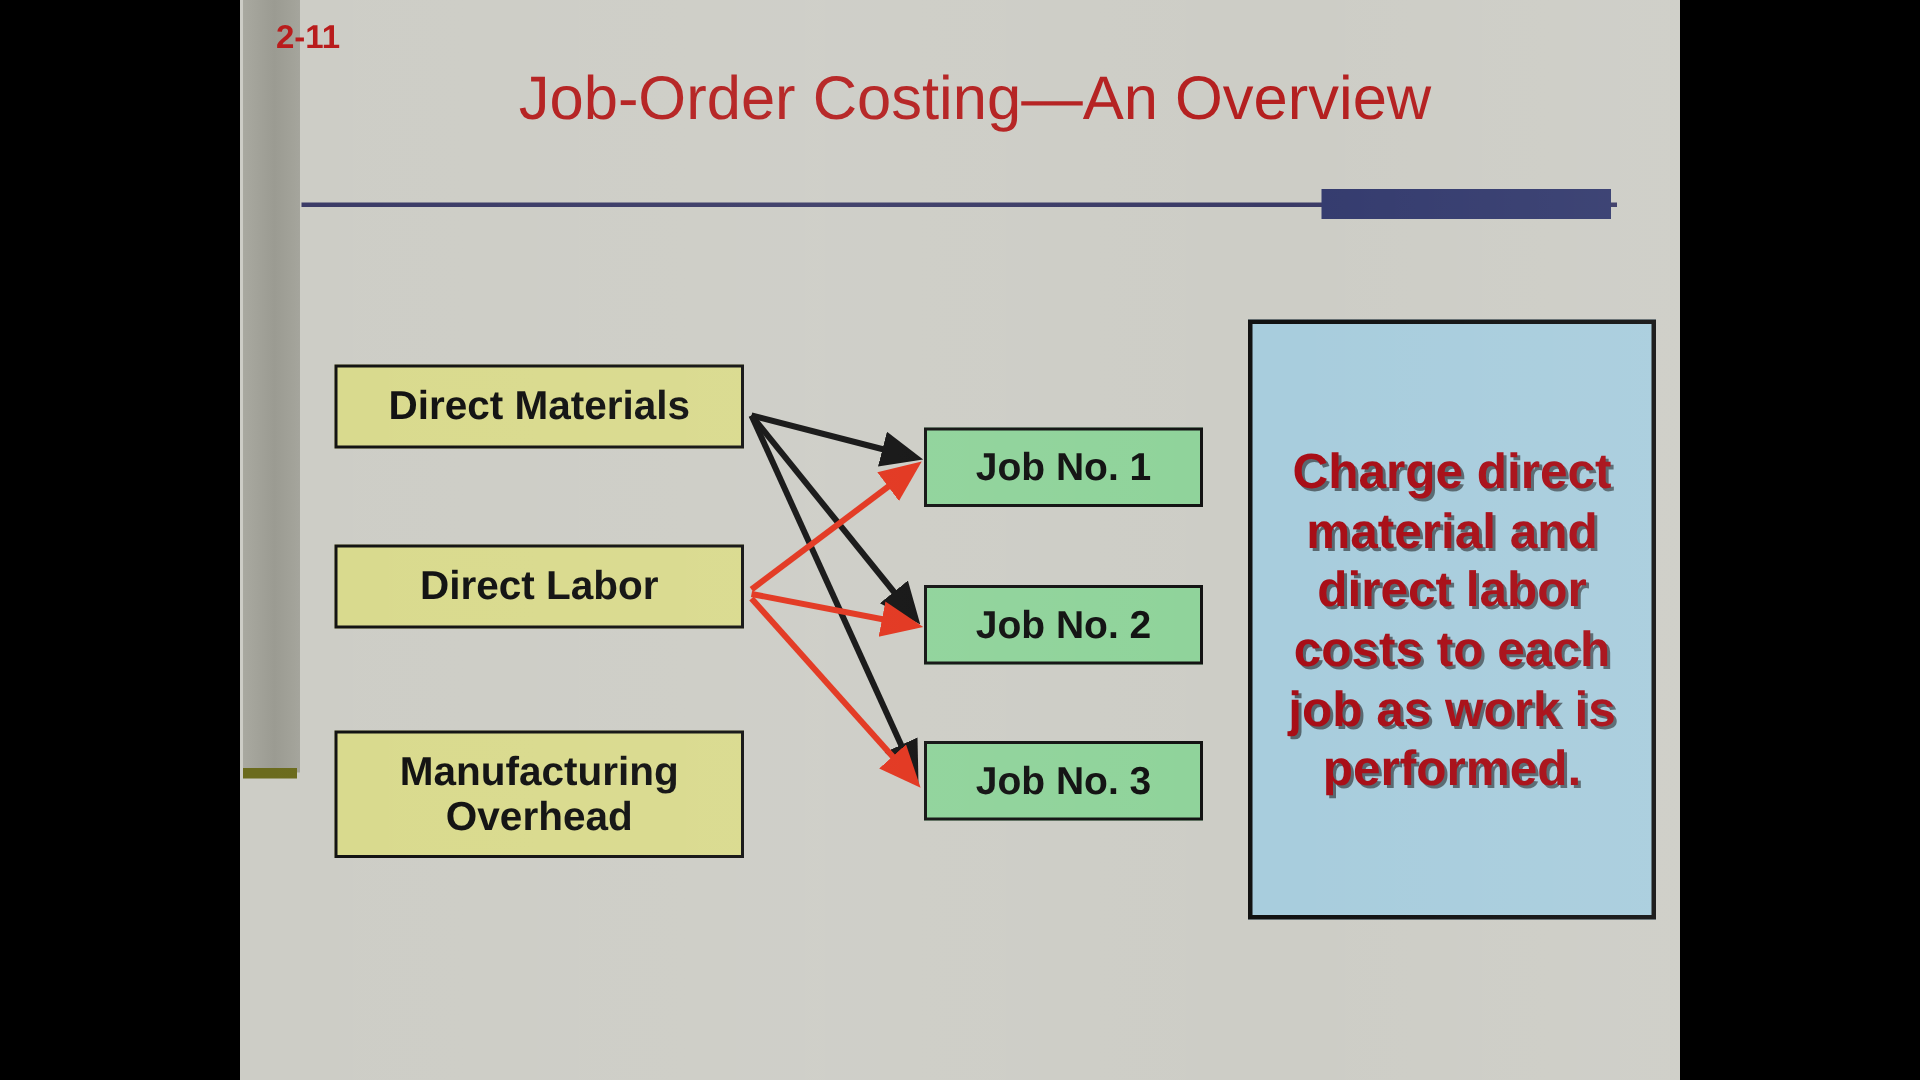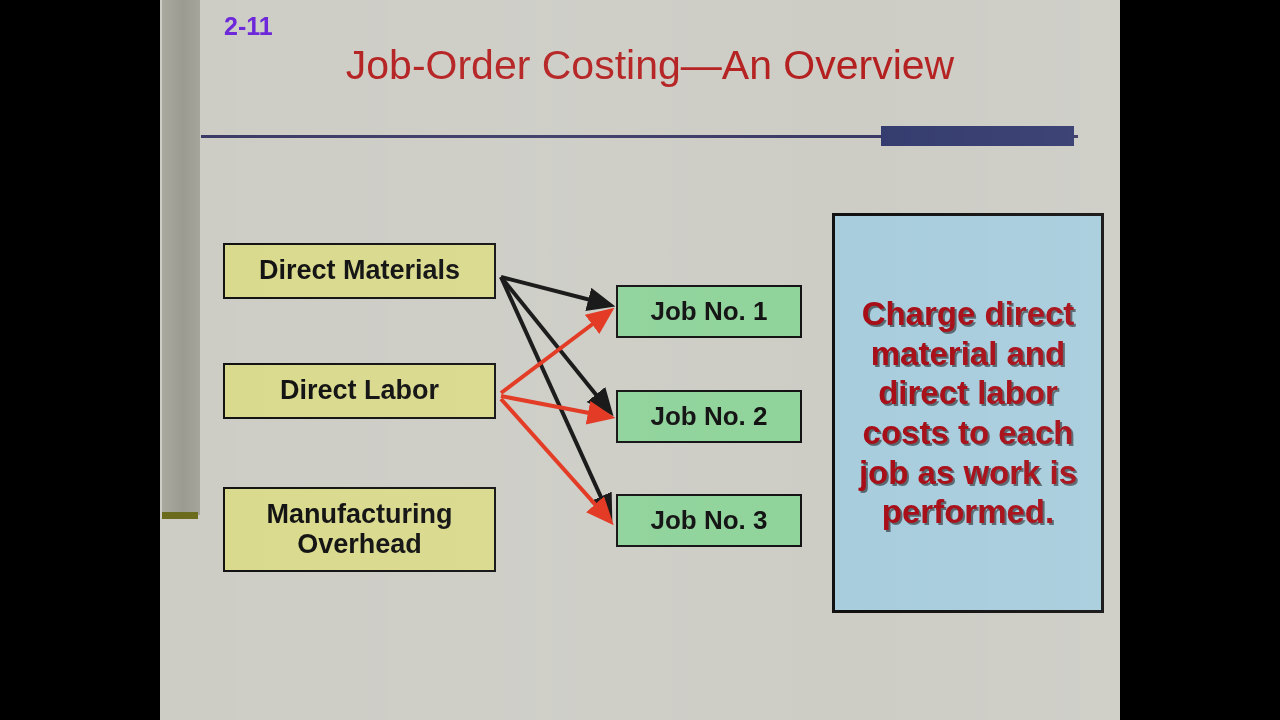--- a/index.html
+++ b/index.html
@@ -63,26 +63,25 @@
     width: 36px;
     height: 7px;
     background: #6b6b1d;
   }
 
   
   #page-number {
     position: absolute;
     left: 24px;
     top: 12px;
-    font-size: 25px;
+    font-size: 22px;
     font-weight: bold;
-    color: #6d28d9;
+    color: #b91c1c;
     letter-spacing: 0px;
     z-index: 6;
-    margin-left: 40px;
   }
 
   
   #slide-title {
     position: absolute;
     left: 40px;
     top: 42px;
     width: 900px;
     text-align: center;
     font-size: 41px;

